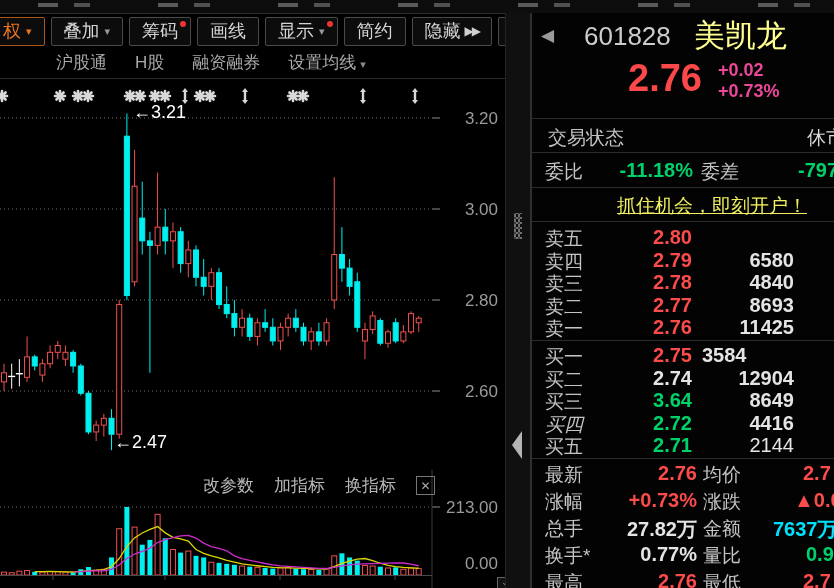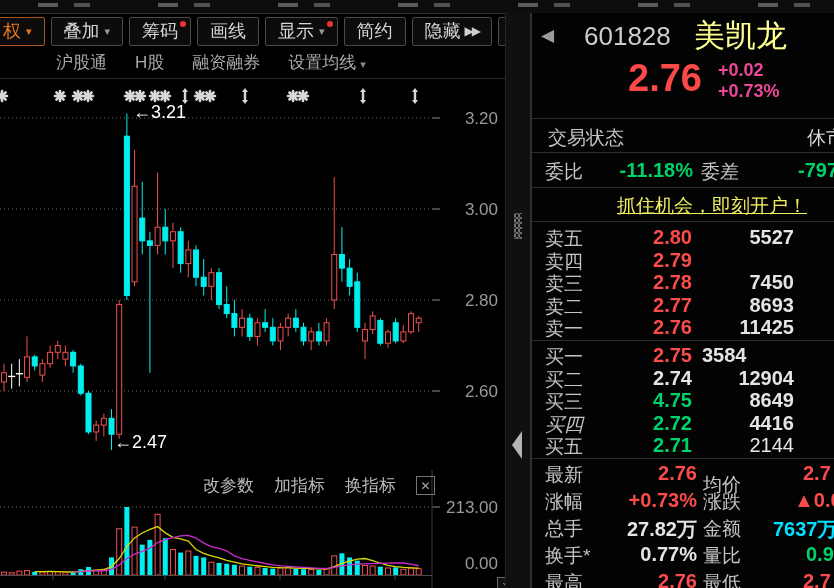--- a/index.html
+++ b/index.html
@@ -503,30 +503,30 @@
       <span class="val g" style="left:266px">-797</span>
     </div>
     <div class="hline" style="top:174px"></div>
     <div class="adlink">抓住机会，即刻开户！</div>
     <div class="hline" style="top:208px"></div>
 
     <div id="askRows">
         <div class="rrow" style="top: 213px; height: 22px;">
           <span class="lbl" style="left: 13px;">卖五</span>
           <span class="val r" style="left: 78px; width: 82px; text-align: right;">2.80</span>
-          <span class="val w" style="left: 170px; width: 92px; text-align: right; font-weight: bold;">5527</span>
         </div>
         <div class="rrow" style="top: 235.6px; height: 22px;">
           <span class="lbl" style="left: 13px;">卖四</span>
           <span class="val r" style="left: 78px; width: 82px; text-align: right;">2.79</span>
+          <span class="val w" style="left: 170px; width: 92px; text-align: right; font-weight: bold;">6580</span>
         </div>
         <div class="rrow" style="top: 258.2px; height: 22px;">
           <span class="lbl" style="left: 13px;">卖三</span>
           <span class="val r" style="left: 78px; width: 82px; text-align: right;">2.78</span>
-          <span class="val w" style="left: 170px; width: 92px; text-align: right; font-weight: bold;">7450</span>
+          <span class="val w" style="left: 170px; width: 92px; text-align: right; font-weight: bold;">4840</span>
         </div>
         <div class="rrow" style="top: 280.8px; height: 22px;">
           <span class="lbl" style="left: 13px;">卖二</span>
           <span class="val r" style="left: 78px; width: 82px; text-align: right;">2.77</span>
           <span class="val w" style="left: 170px; width: 92px; text-align: right; font-weight: bold;">8693</span>
         </div>
         <div class="rrow" style="top: 303.4px; height: 22px;">
           <span class="lbl" style="left: 13px;">卖一</span>
           <span class="val r" style="left: 78px; width: 82px; text-align: right;">2.76</span>
           <span class="val w" style="left: 170px; width: 92px; text-align: right; font-weight: bold;">11425</span>
@@ -539,40 +539,40 @@
           <span class="val r" style="left: 78px; width: 82px; text-align: right;">2.75</span>
           <span class="val w" style="left: 170px; width: 92px; text-align: left; font-weight: bold;">3584</span>
         </div>
         <div class="rrow" style="top: 353.6px; height: 22px;">
           <span class="lbl" style="left: 13px;">买二</span>
           <span class="val w" style="left: 78px; width: 82px; text-align: right;">2.74</span>
           <span class="val w" style="left: 170px; width: 92px; text-align: right; font-weight: bold;">12904</span>
         </div>
         <div class="rrow" style="top: 376.2px; height: 22px;">
           <span class="lbl" style="left: 13px;">买三</span>
-          <span class="val g" style="left: 78px; width: 82px; text-align: right;">4.75</span>
+          <span class="val g" style="left: 78px; width: 82px; text-align: right;">3.64</span>
           <span class="val w" style="left: 170px; width: 92px; text-align: right; font-weight: bold;">8649</span>
         </div>
         <div class="rrow" style="top: 398.8px; height: 22px;">
           <span class="lbl" style="left: 13px; font-style: italic;">买四</span>
           <span class="val g" style="left: 78px; width: 82px; text-align: right;">2.72</span>
           <span class="val w" style="left: 170px; width: 92px; text-align: right; font-weight: bold;">4416</span>
         </div>
         <div class="rrow" style="top: 421.4px; height: 22px;">
           <span class="lbl" style="left: 13px;">买五</span>
           <span class="val g" style="left: 78px; width: 82px; text-align: right;">2.71</span>
           <span class="val w" style="left: 170px; width: 92px; text-align: right; font-weight: normal;">2144</span>
         </div>
       </div>
     <div class="hline" style="top:445px"></div>
     <div id="statRows">
         <div class="rrow" style="top: 449px; height: 26px;">
           <span class="lbl" style="left: 13px;">最新</span>
           <span class="val r" style="left: 55px; width: 110px; text-align: right;">2.76</span>
-          <span class="lbl" style="left: 171px; margin-top: 10px;">均价</span>
+          <span class="lbl" style="left: 171px;">均价</span>
           <span class="val r" style="left: 271px;">2.7</span>
         </div>
         <div class="rrow" style="top: 476px; height: 26px;">
           <span class="lbl" style="left: 13px;">涨幅</span>
           <span class="val r" style="left: 55px; width: 110px; text-align: right;">+0.73%</span>
           <span class="lbl" style="left: 171px;">涨跌</span>
           <span class="val r" style="left: 262px;">▲0.0</span>
         </div>
         <div class="rrow" style="top: 503px; height: 26px;">
           <span class="lbl" style="left: 13px;">总手</span>

